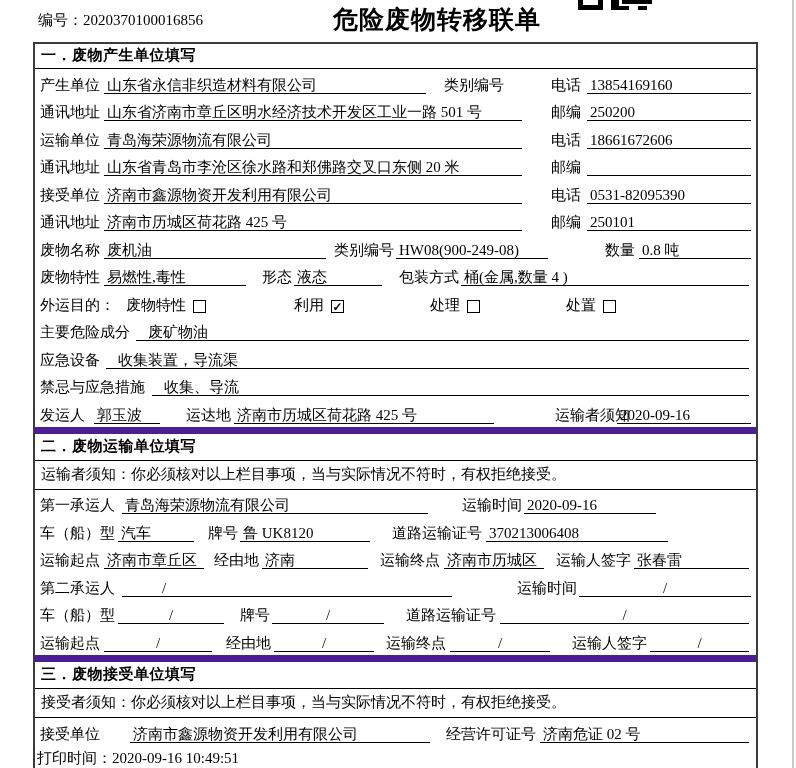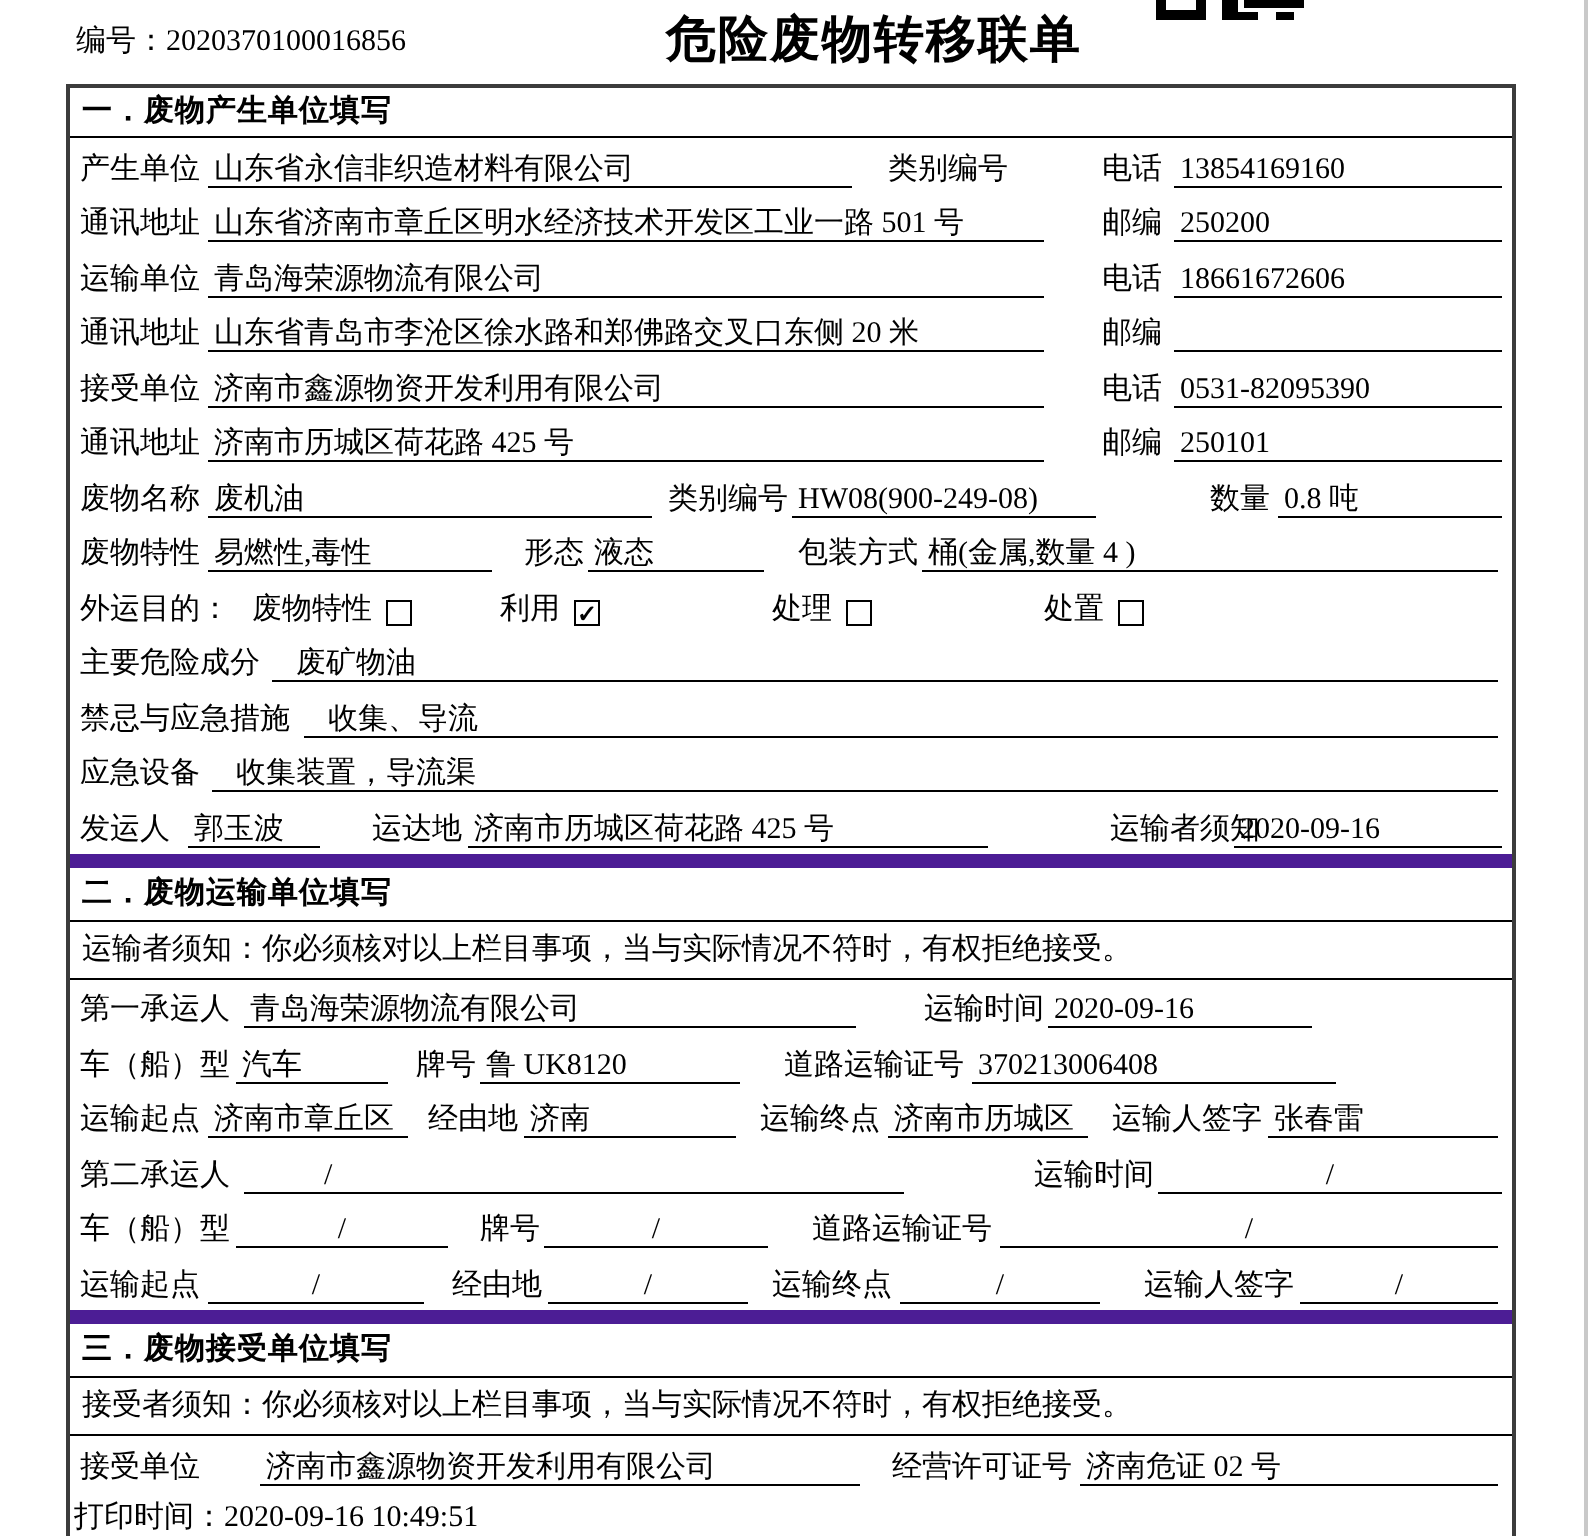--- a/index.html
+++ b/index.html
@@ -125,47 +125,47 @@
     <span class="lbl" style="margin-left:17px;width:62px">包装方式</span>
     <span class="u fill" style="margin-right:2px">桶(金属,数量 4 )</span>
   </div>
 
   <div class="r">
     <span class="lbl" style="width:80px">外运目的：</span>
     <span class="opt" style="margin-left:6px">
       <span class="lbl">废物特性</span>
       <span class="cb"></span>
     </span>
-    <span class="opt" style="margin-left:44px">
+    <span class="opt" style="margin-left:88px">
       <span class="lbl">利用</span>
       <span class="cb">✓</span>
     </span>
     <span class="opt" style="margin-left:86px">
       <span class="lbl">处理</span>
       <span class="cb"></span>
     </span>
     <span class="opt" style="margin-left:86px">
       <span class="lbl">处置</span>
       <span class="cb"></span>
     </span>
   </div>
 
   <div class="r">
     <span class="lbl" style="width:96px">主要危险成分</span>
     <span class="u fill" style="margin-right:2px;padding-left:12px">废矿物油</span>
   </div>
 
   <div class="r">
+    <span class="lbl" style="width:66px">应急设备</span>
+    <span class="u fill" style="margin-right:2px;padding-left:12px">收集装置，导流渠</span>
+  </div>
+
+  <div class="r">
     <span class="lbl" style="width:112px">禁忌与应急措施</span>
     <span class="u fill" style="margin-right:2px;padding-left:12px">收集、导流</span>
-  </div>
-
-  <div class="r">
-    <span class="lbl" style="width:66px">应急设备</span>
-    <span class="u fill" style="margin-right:2px;padding-left:12px">收集装置，导流渠</span>
   </div>
 
   <div class="r">
     <span class="lbl" style="width:50px">发运人</span>
     <span class="u" style="width:66px;margin-left:4px">郭玉波</span>
     <span class="lbl" style="margin-left:26px;width:48px">运达地</span>
     <span class="u" style="width:260px">济南市历城区荷花路 425 号</span>
     <span class="lbl" style="margin-left:auto;width:62px">运输者须知</span>
     <span class="u" style="width:134px">2020-09-16</span>
   </div>

